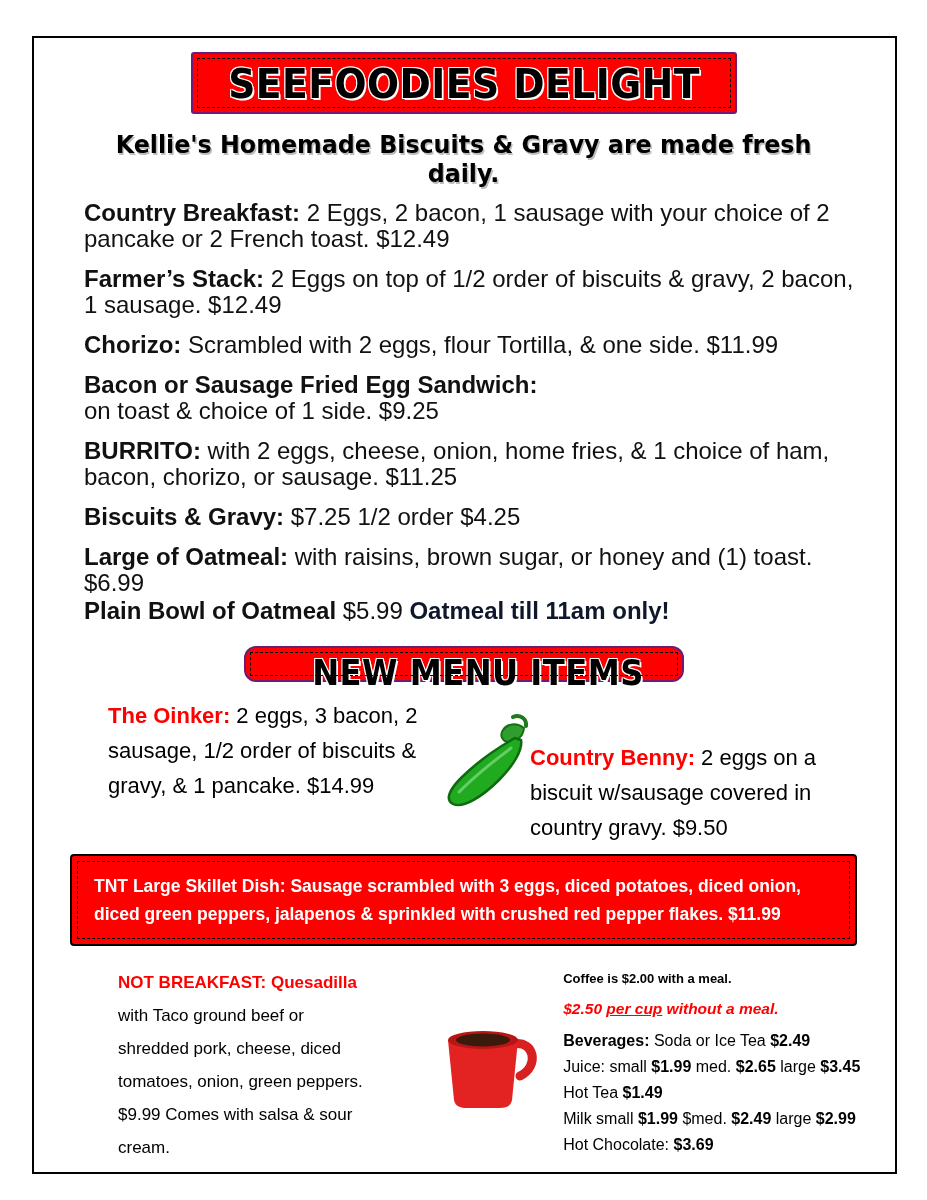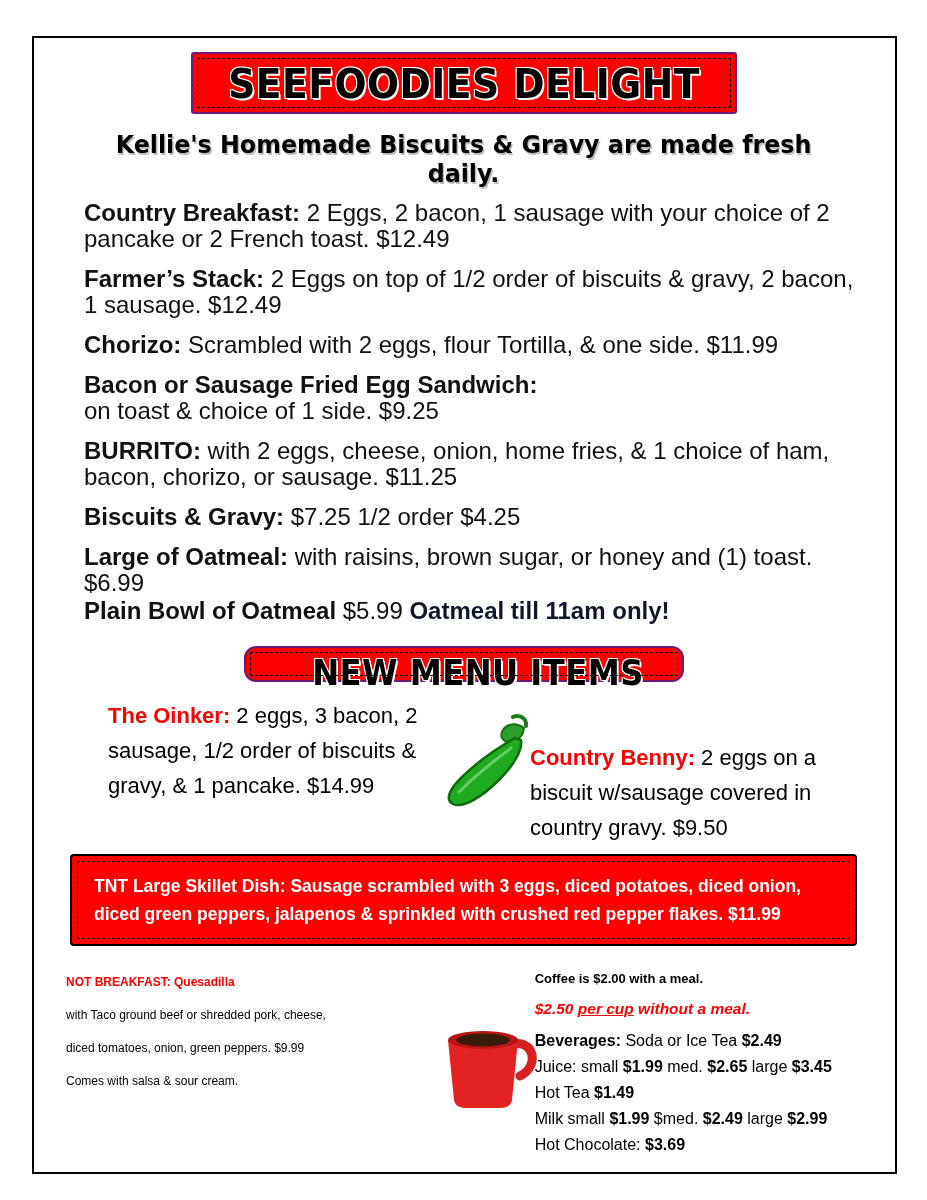--- a/index.html
+++ b/index.html
@@ -178,21 +178,22 @@
   }
 
   
   .bottom-row {
     position: relative;
     display: flex;
     margin-top: 20px;
   }
   .bottom-left {
     width: 280px;
-    font-size: 12px;
+    margin-left: 52px;
+    font-size: 17px;
     line-height: 33px;
   }
   .bottom-left .lead {
     color: #ff0000;
     font-weight: bold;
   }
   .cup {
     position: absolute;
     left: 360px;
     top: 38px;

